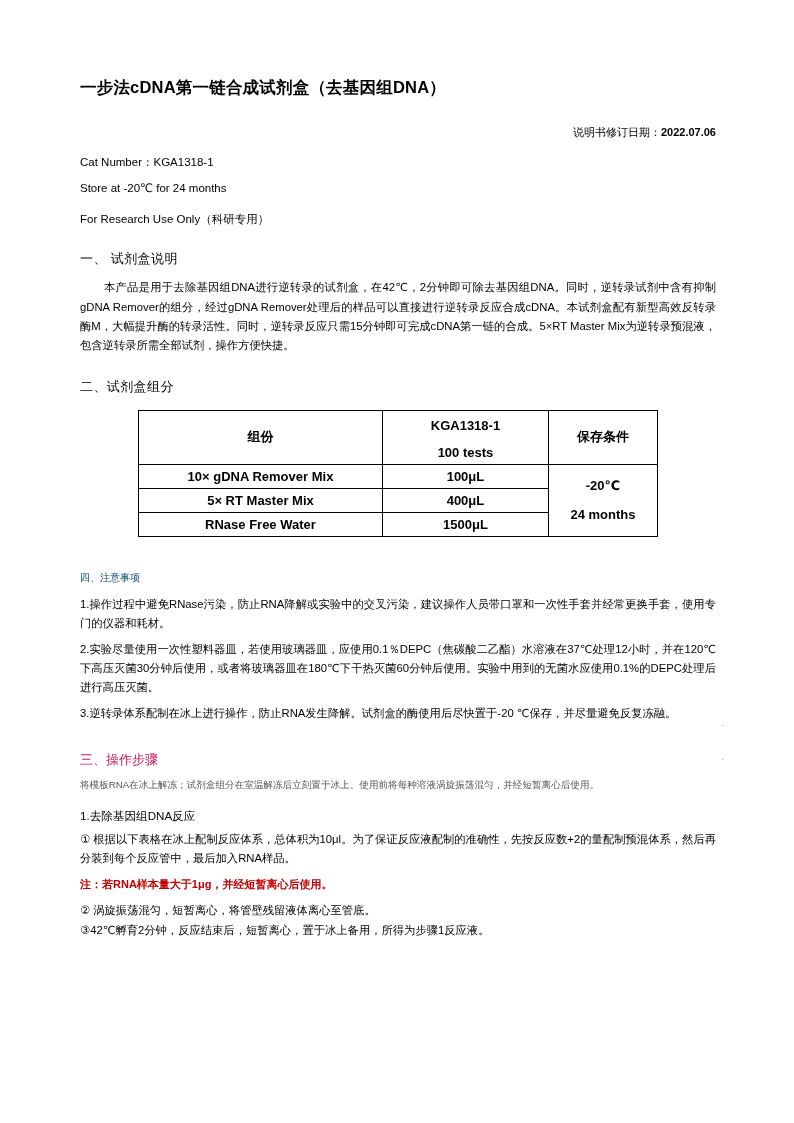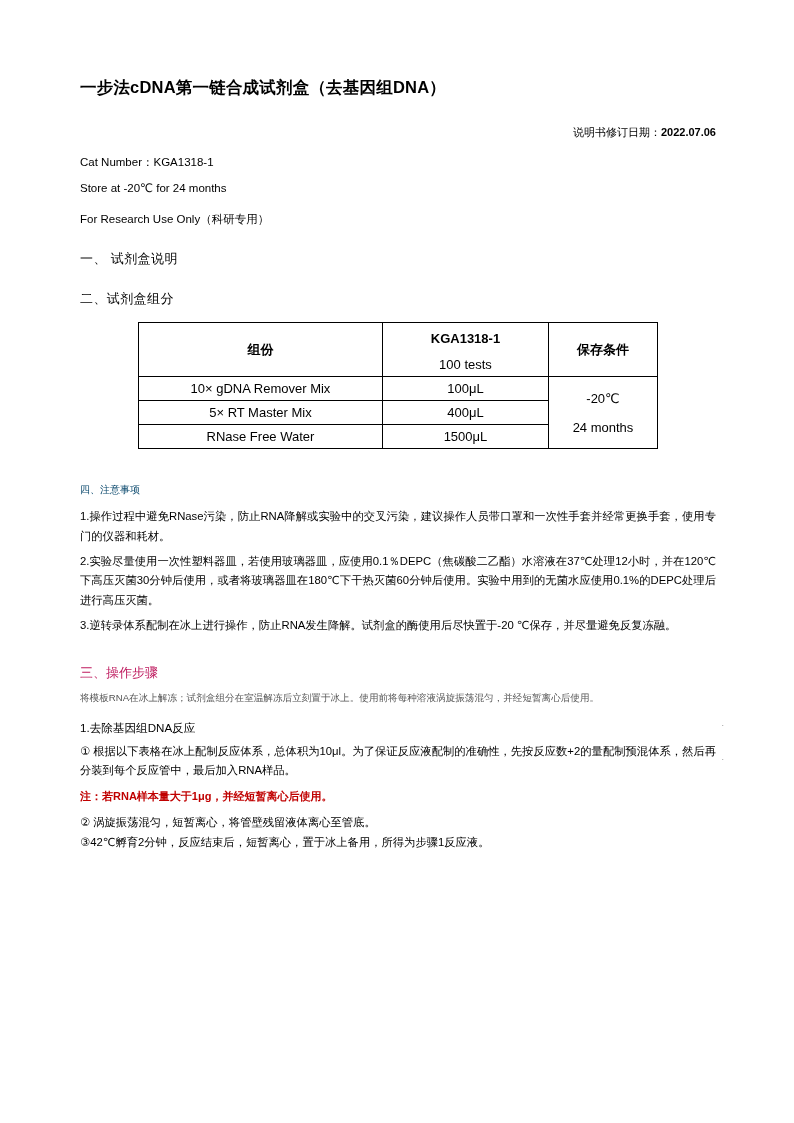--- a/index.html
+++ b/index.html
@@ -63,21 +63,21 @@
   table.comp {
     border-collapse: collapse;
     width: 520px;
     margin: 14px auto 0 auto;
     font-size: 13px;
   }
   table.comp td, table.comp th {
     border: 1px solid #000;
     text-align: center;
     padding: 4px 4px;
-    font-weight: normal;
+    font-weight: bold;
   }
   table.comp .hdr {
     font-weight: bold;
     height: 22px;
   }
   table.comp .prod {
     font-weight: bold;
   }
   table.comp .col1 { width: 47%; }
   table.comp .col2 { width: 32%; }
@@ -163,20 +163,21 @@
 
   <div class="rev-line">
     <span>说明书修订日期：</span><span class="rev-date">2022.07.06</span>
   </div>
 
   <div class="meta-line">Cat Number：KGA1318-1</div>
   <div class="meta-line">Store at -20℃ for 24 months</div>
   <div class="meta-line spaced">For Research Use Only（科研专用）</div>
 
   <div class="section-head">一、 试剂盒说明</div>
+  <p class="para indent">本产品是用于去除基因组DNA进行逆转录的试剂盒，在42℃，2分钟即可除去基因组DNA。同时，逆转录试剂中含有抑制gDNA Remover的组分，经过gDNA Remover处理后的样品可以直接进行逆转录反应合成cDNA。本试剂盒配有新型高效反转录酶M，大幅提升酶的转录活性。同时，逆转录反应只需15分钟即可完成cDNA第一链的合成。5×RT Master Mix为逆转录预混液，包含逆转录所需全部试剂，操作方便快捷。</p>
 
   <div class="section-head">二、试剂盒组分</div>
 
   <table class="comp">
     <tbody>
         <tr>
       <td class="col1 hdr" rowspan="2">组份</td>
       <td class="col2 hdr nobord-bottom prod">KGA1318-1</td>
       <td class="col3 hdr" rowspan="2">保存条件</td>
     </tr>

